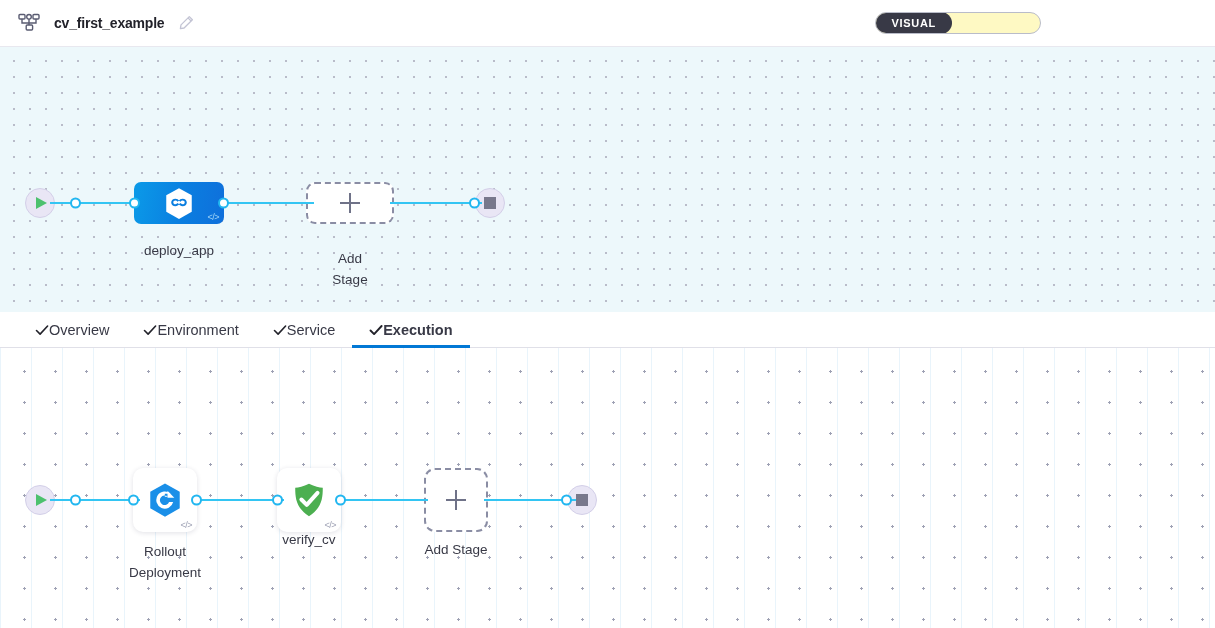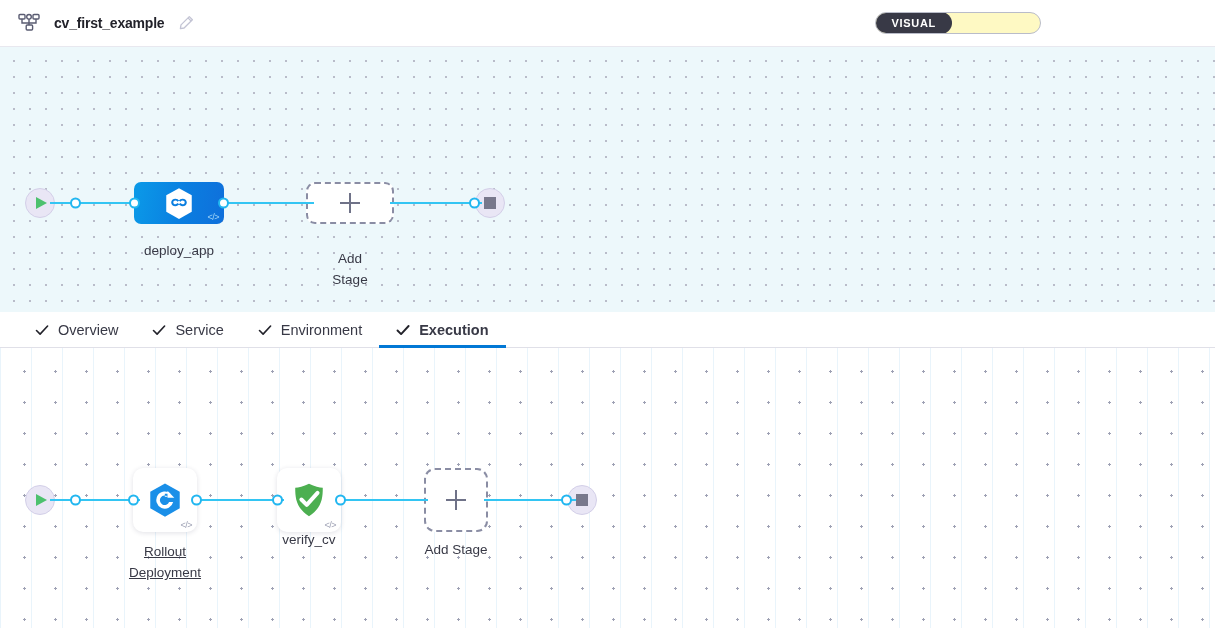--- a/index.html
+++ b/index.html
@@ -57,21 +57,21 @@
   
   .tabbar {
     position: absolute; top: 312px; left: 0;
     width: 1215px; height: 36px;
     background: #ffffff;
     border-bottom: 1px solid #e0e0e8;
     display: flex; align-items: stretch;
     padding-left: 18px;
   }
   .tab {
-    display: flex; align-items: center; gap: 9px;
+    display: flex; align-items: center; 
     padding: 0 17px; cursor: pointer;
     position: relative;
     font-size: 14.5px; color: #383946;
   }
   .tab .chk { display: block; width: 14px; height: 14px; }
   .tab.active { font-weight: bold; justify-content: center; }
   .tab.active::after {
     content: ""; position: absolute; left: 0; right: 0; bottom: -1px;
     height: 3px; background: #0278d5;
   }
@@ -240,30 +240,30 @@
       </span>
       <span>Overview</span>
     </div>
 
     <div class="tab">
       <span class="chk">
         <svg viewBox="0 0 14 14" width="14" height="14">
             <path d="M1.5 7.5l3.6 3.6L12.6 3" fill="none" stroke="#22222a" stroke-width="1.6" stroke-linecap="round" stroke-linejoin="round"></path>
           </svg>
       </span>
-      <span>Service</span>
+      <span>Environment</span>
     </div>
 
     <div class="tab">
       <span class="chk">
         <svg viewBox="0 0 14 14" width="14" height="14">
             <path d="M1.5 7.5l3.6 3.6L12.6 3" fill="none" stroke="#22222a" stroke-width="1.6" stroke-linecap="round" stroke-linejoin="round"></path>
           </svg>
       </span>
-      <span>Environment</span>
+      <span>Service</span>
     </div>
 
     <div class="tab active">
       <span class="chk">
         <svg viewBox="0 0 14 14" width="14" height="14">
             <path d="M1.5 7.5l3.6 3.6L12.6 3" fill="none" stroke="#22222a" stroke-width="1.9" stroke-linecap="round" stroke-linejoin="round"></path>
           </svg>
       </span>
       <span>Execution</span>
     </div>
@@ -288,21 +288,21 @@
       <div class="step-card">
         <svg class="step-icon" viewBox="0 0 40 40">
           <path d="M20 2.5 L35.5 11.2 L35.5 28.8 L20 37.5 L4.5 28.8 L4.5 11.2 Z" fill="#1a8fe8"></path>
           <path d="M26 13.5a9 9 0 1 0 2.6 8.6h-4.3a5 5 0 1 1-1.2-5.4h-3.3v-3.2z" fill="#ffffff"></path>
           <path d="M22.6 10.2v7.3h7.2z" fill="#ffffff"></path>
         </svg>
         <span class="code-badge">&lt;/&gt;</span>
       </div>
       <div class="port" style="left:-5px; top:32px;"></div>
       <div class="port" style="left:58px; top:32px;"></div>
-      <div class="node-label" style="top:73px; width:110px;text-decoration:underline;">Rollout
+      <div class="node-label" style="top:73px; width:110px;">Rollout
 Deployment</div>
     </div>
 
     <div class="node" style="left:277px; top:120px;">
       <div class="step-card">
         <svg class="step-icon" viewBox="0 0 40 40">
           <path d="M20 3 C14 6 9 7 5.5 7.2 c0 12 1.5 21.5 14.5 29.8 C33 28.7 34.5 19.2 34.5 7.2 C31 7 26 6 20 3 Z" fill="#4caf50"></path>
           <path d="M12 19.5l5.6 5.6L29 12.5" fill="none" stroke="#ffffff" stroke-width="4.2" stroke-linecap="round" stroke-linejoin="round"></path>
         </svg>
         <span class="code-badge">&lt;/&gt;</span>

